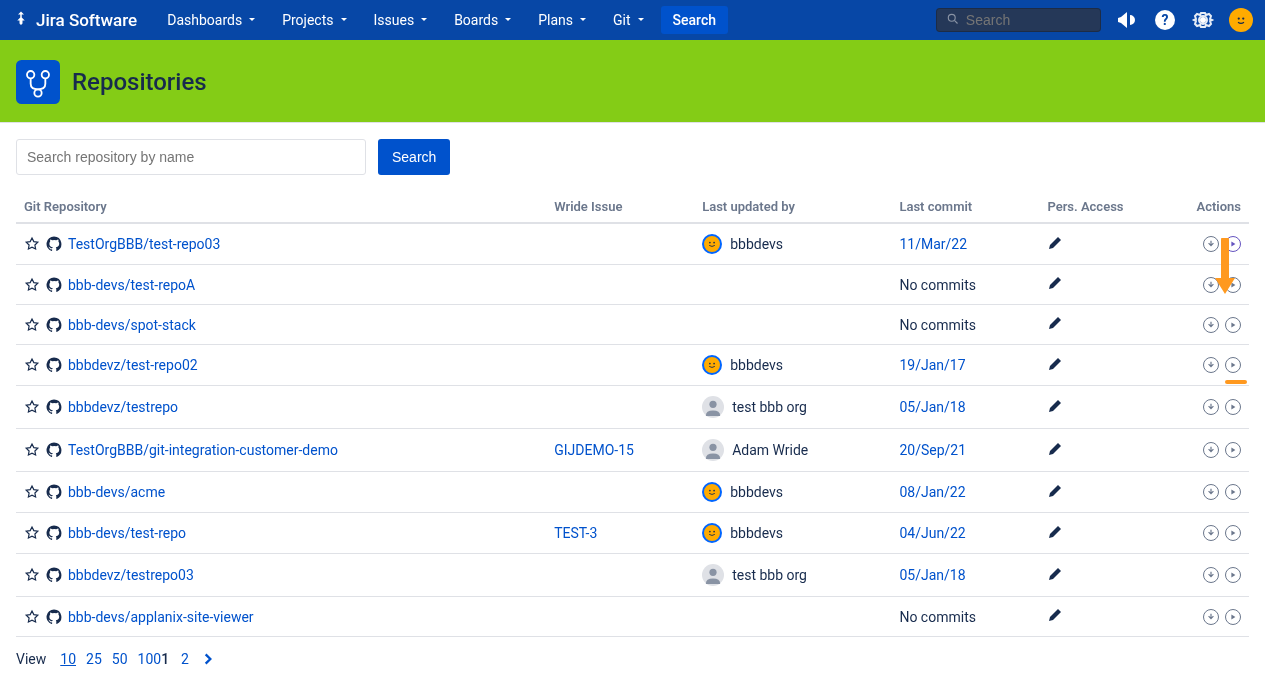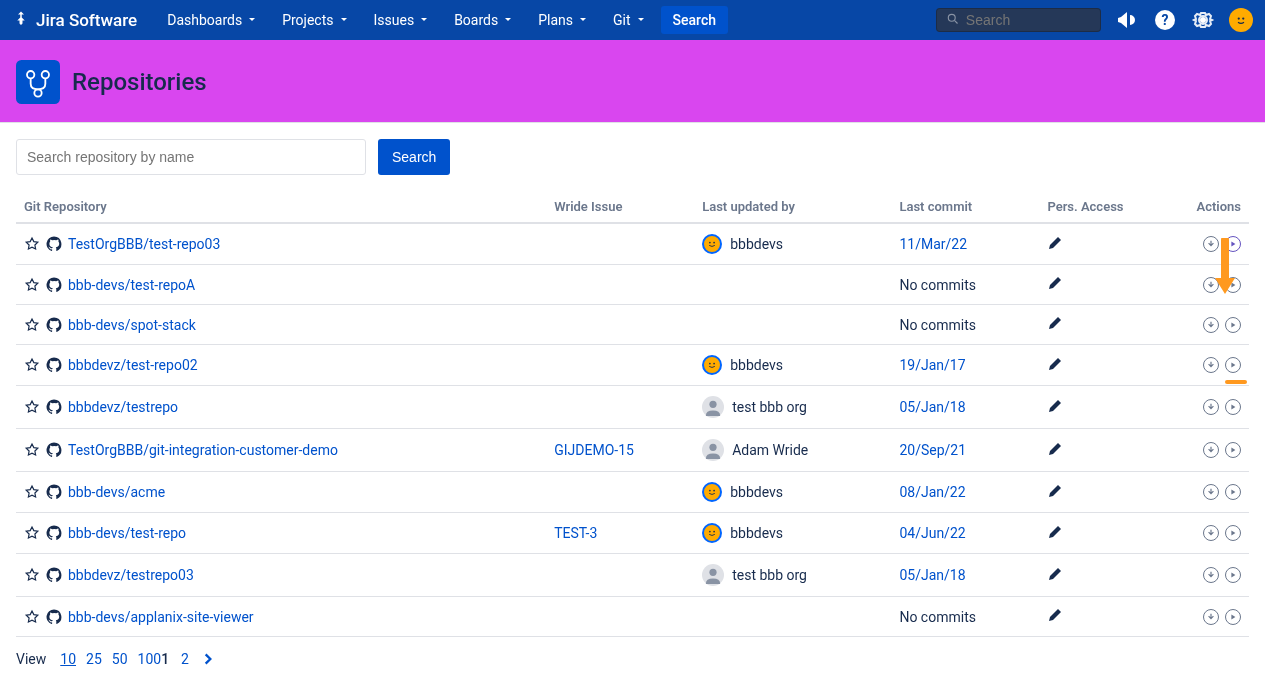--- a/index.html
+++ b/index.html
@@ -15,21 +15,21 @@
 .create-btn { background: #0052cc; padding: 6px 12px; border-radius: 3px; cursor: pointer; font-weight: 500; }
 
 .nav-right { margin-left: auto; display: flex; align-items: center; gap: 14px; }
 .search-box { background: #253858; border-radius: 4px; display: flex; align-items: center; padding: 4px 10px; width: 165px; box-shadow: inset 0 0 0 1px rgba(0,0,0,.2); }
 .search-box input { background: transparent; border: none; color: #8993a4; font-size: 14px; outline: none; width: 100%; }
 .search-box .sicon { width: 16px; height: 16px; margin-right: 6px; }
 .topicon { width: 24px; height: 24px; cursor: pointer; display:flex; align-items:center; justify-content:center; }
 .avatar-top { width: 24px; height: 24px; border-radius: 50%; background: #ffab00; display:flex;align-items:center;justify-content:center; }
 
 
-.page-header { padding: 20px 16px 18px 16px; display: flex; align-items: center; border-bottom: 1px solid #dfe1e6; background:#d946ef; }
+.page-header { padding: 20px 16px 18px 16px; display: flex; align-items: center; border-bottom: 1px solid #dfe1e6; background:#84cc16; }
 .ph-icon { width: 44px; height: 44px; margin-right: 12px; }
 .page-title { font-size: 24px; font-weight: 500; }
 
 
 .content { padding: 16px; }
 .search-row { display: flex; gap: 12px; margin-bottom: 16px; }
 .repo-search { width: 350px; height: 36px; border: 1px solid #dfe1e6; border-radius: 3px; padding: 0 10px; font-size: 14px; }
 .search-btn { background: #0052cc; color: #fff; border: none; border-radius: 3px; padding: 0 14px; font-weight: 500; cursor: pointer; height: 36px; font-size:14px; }
 
 

